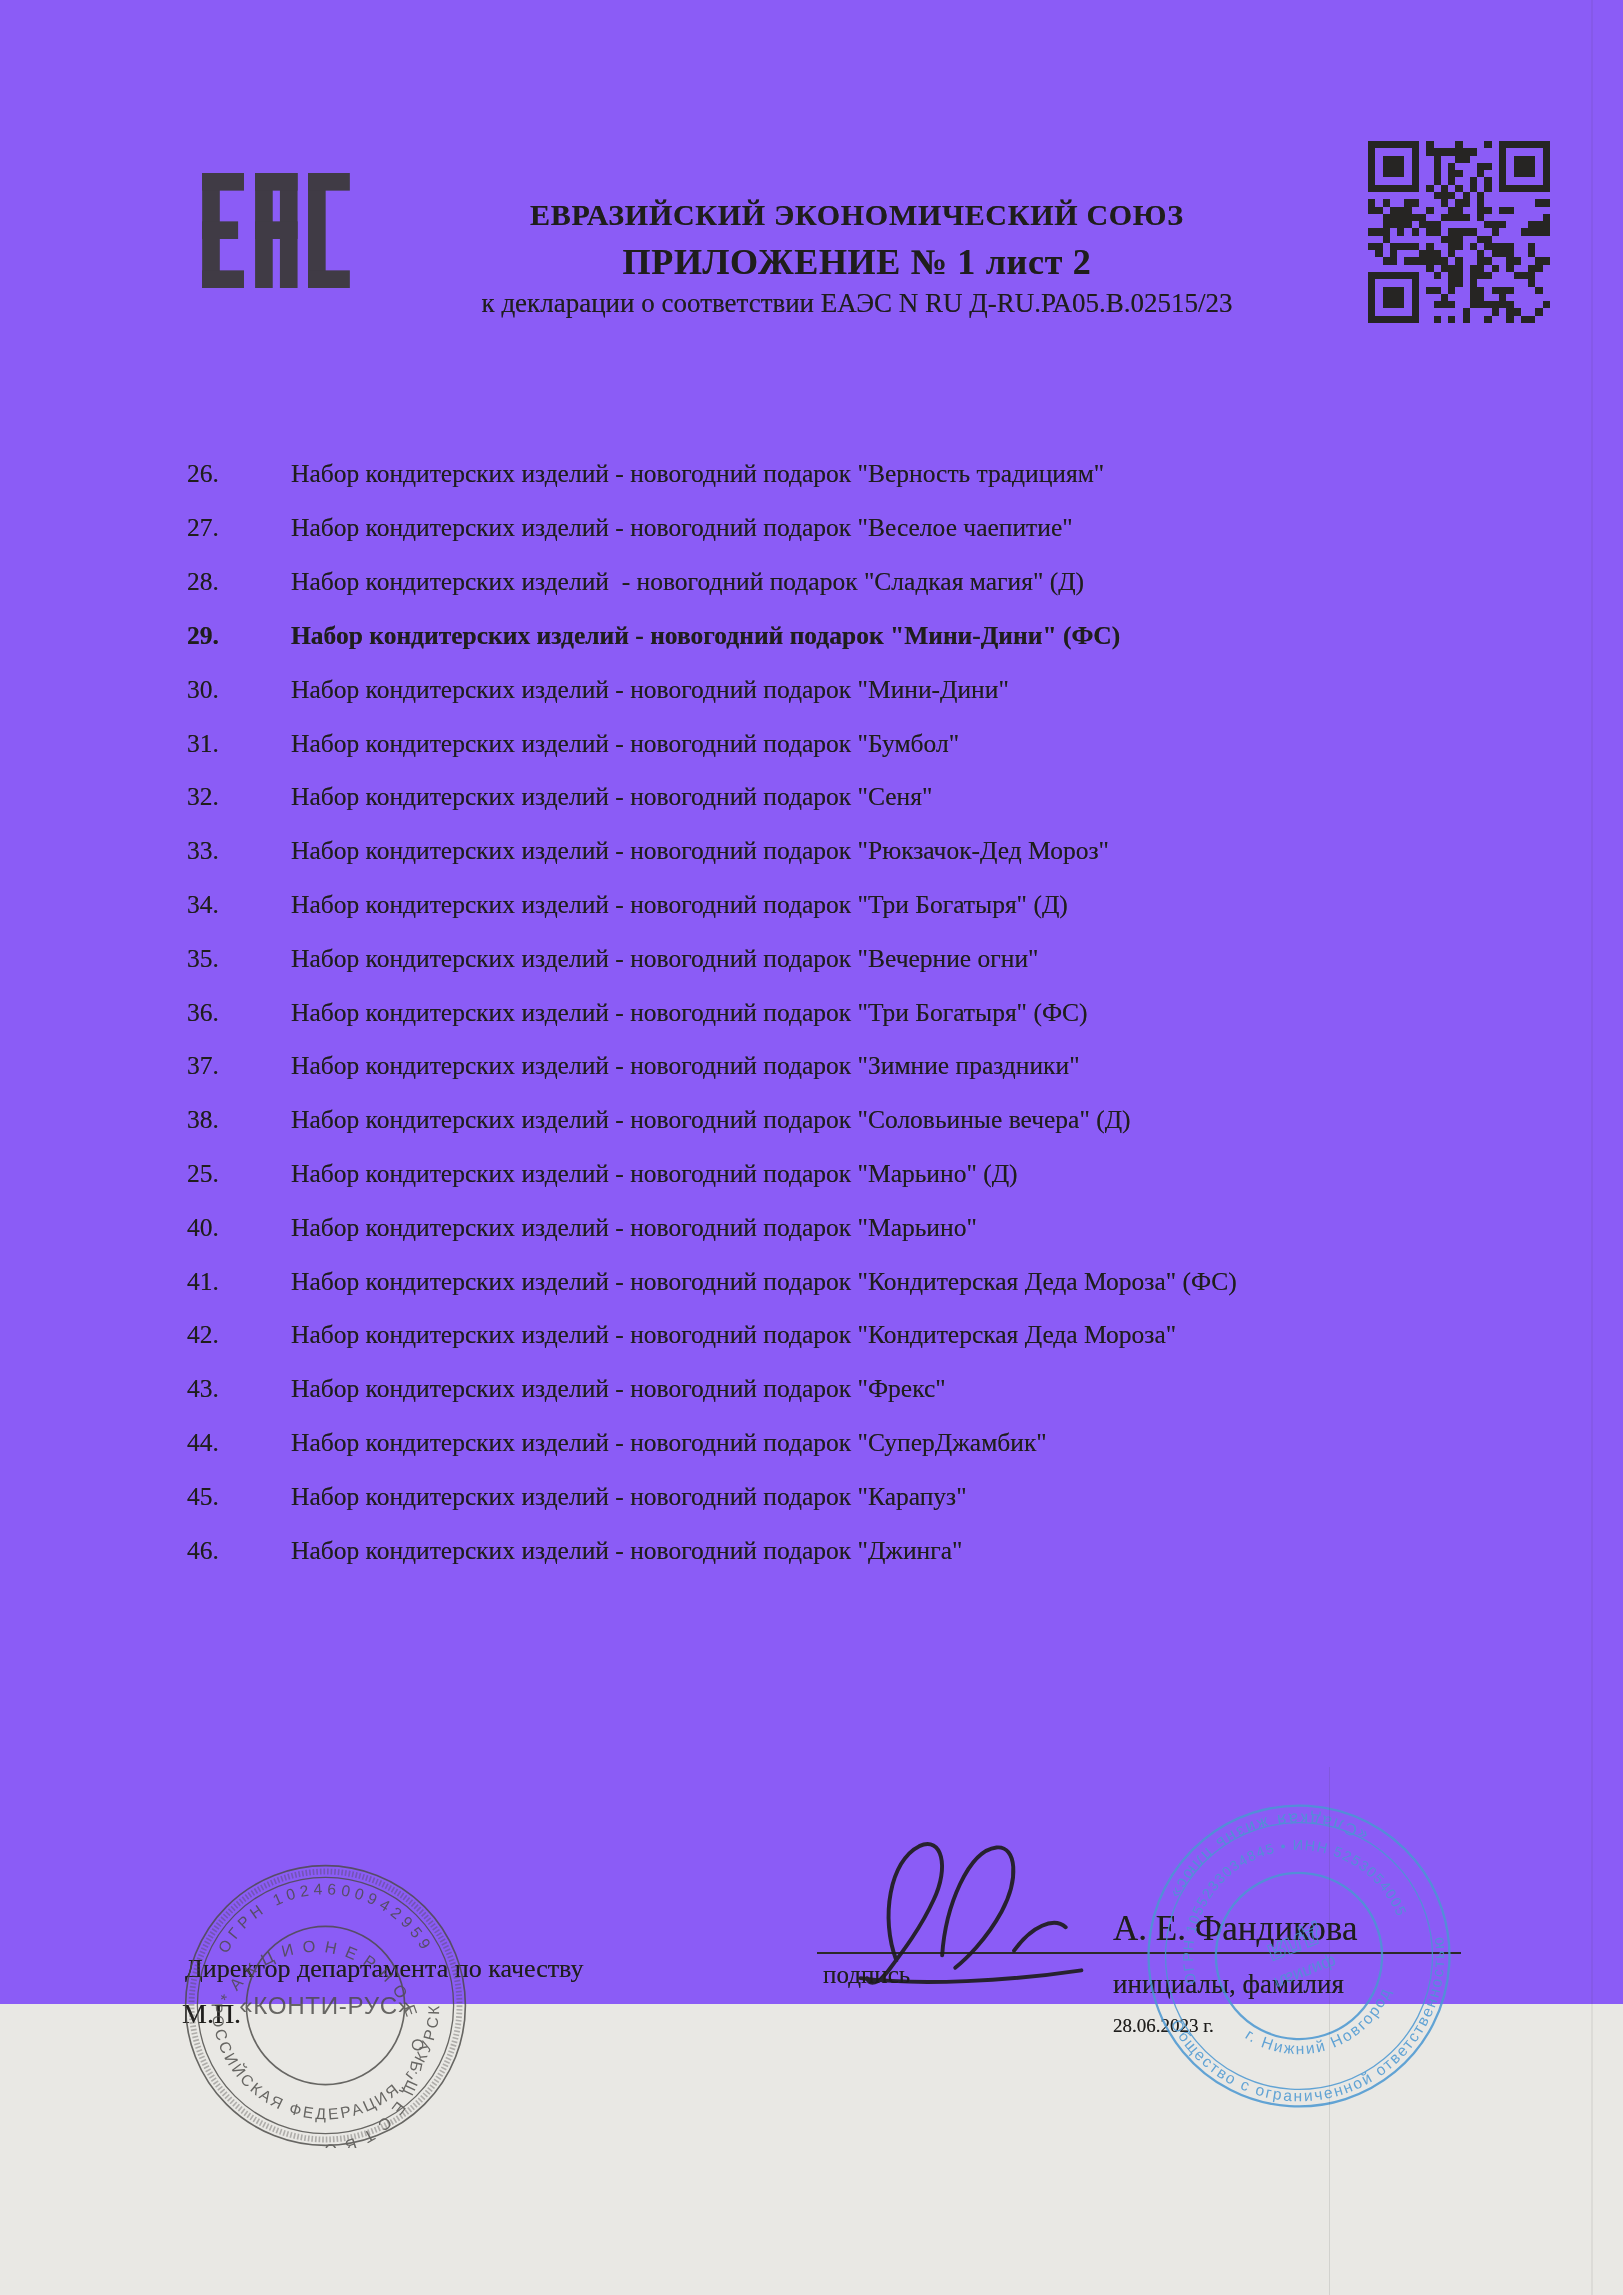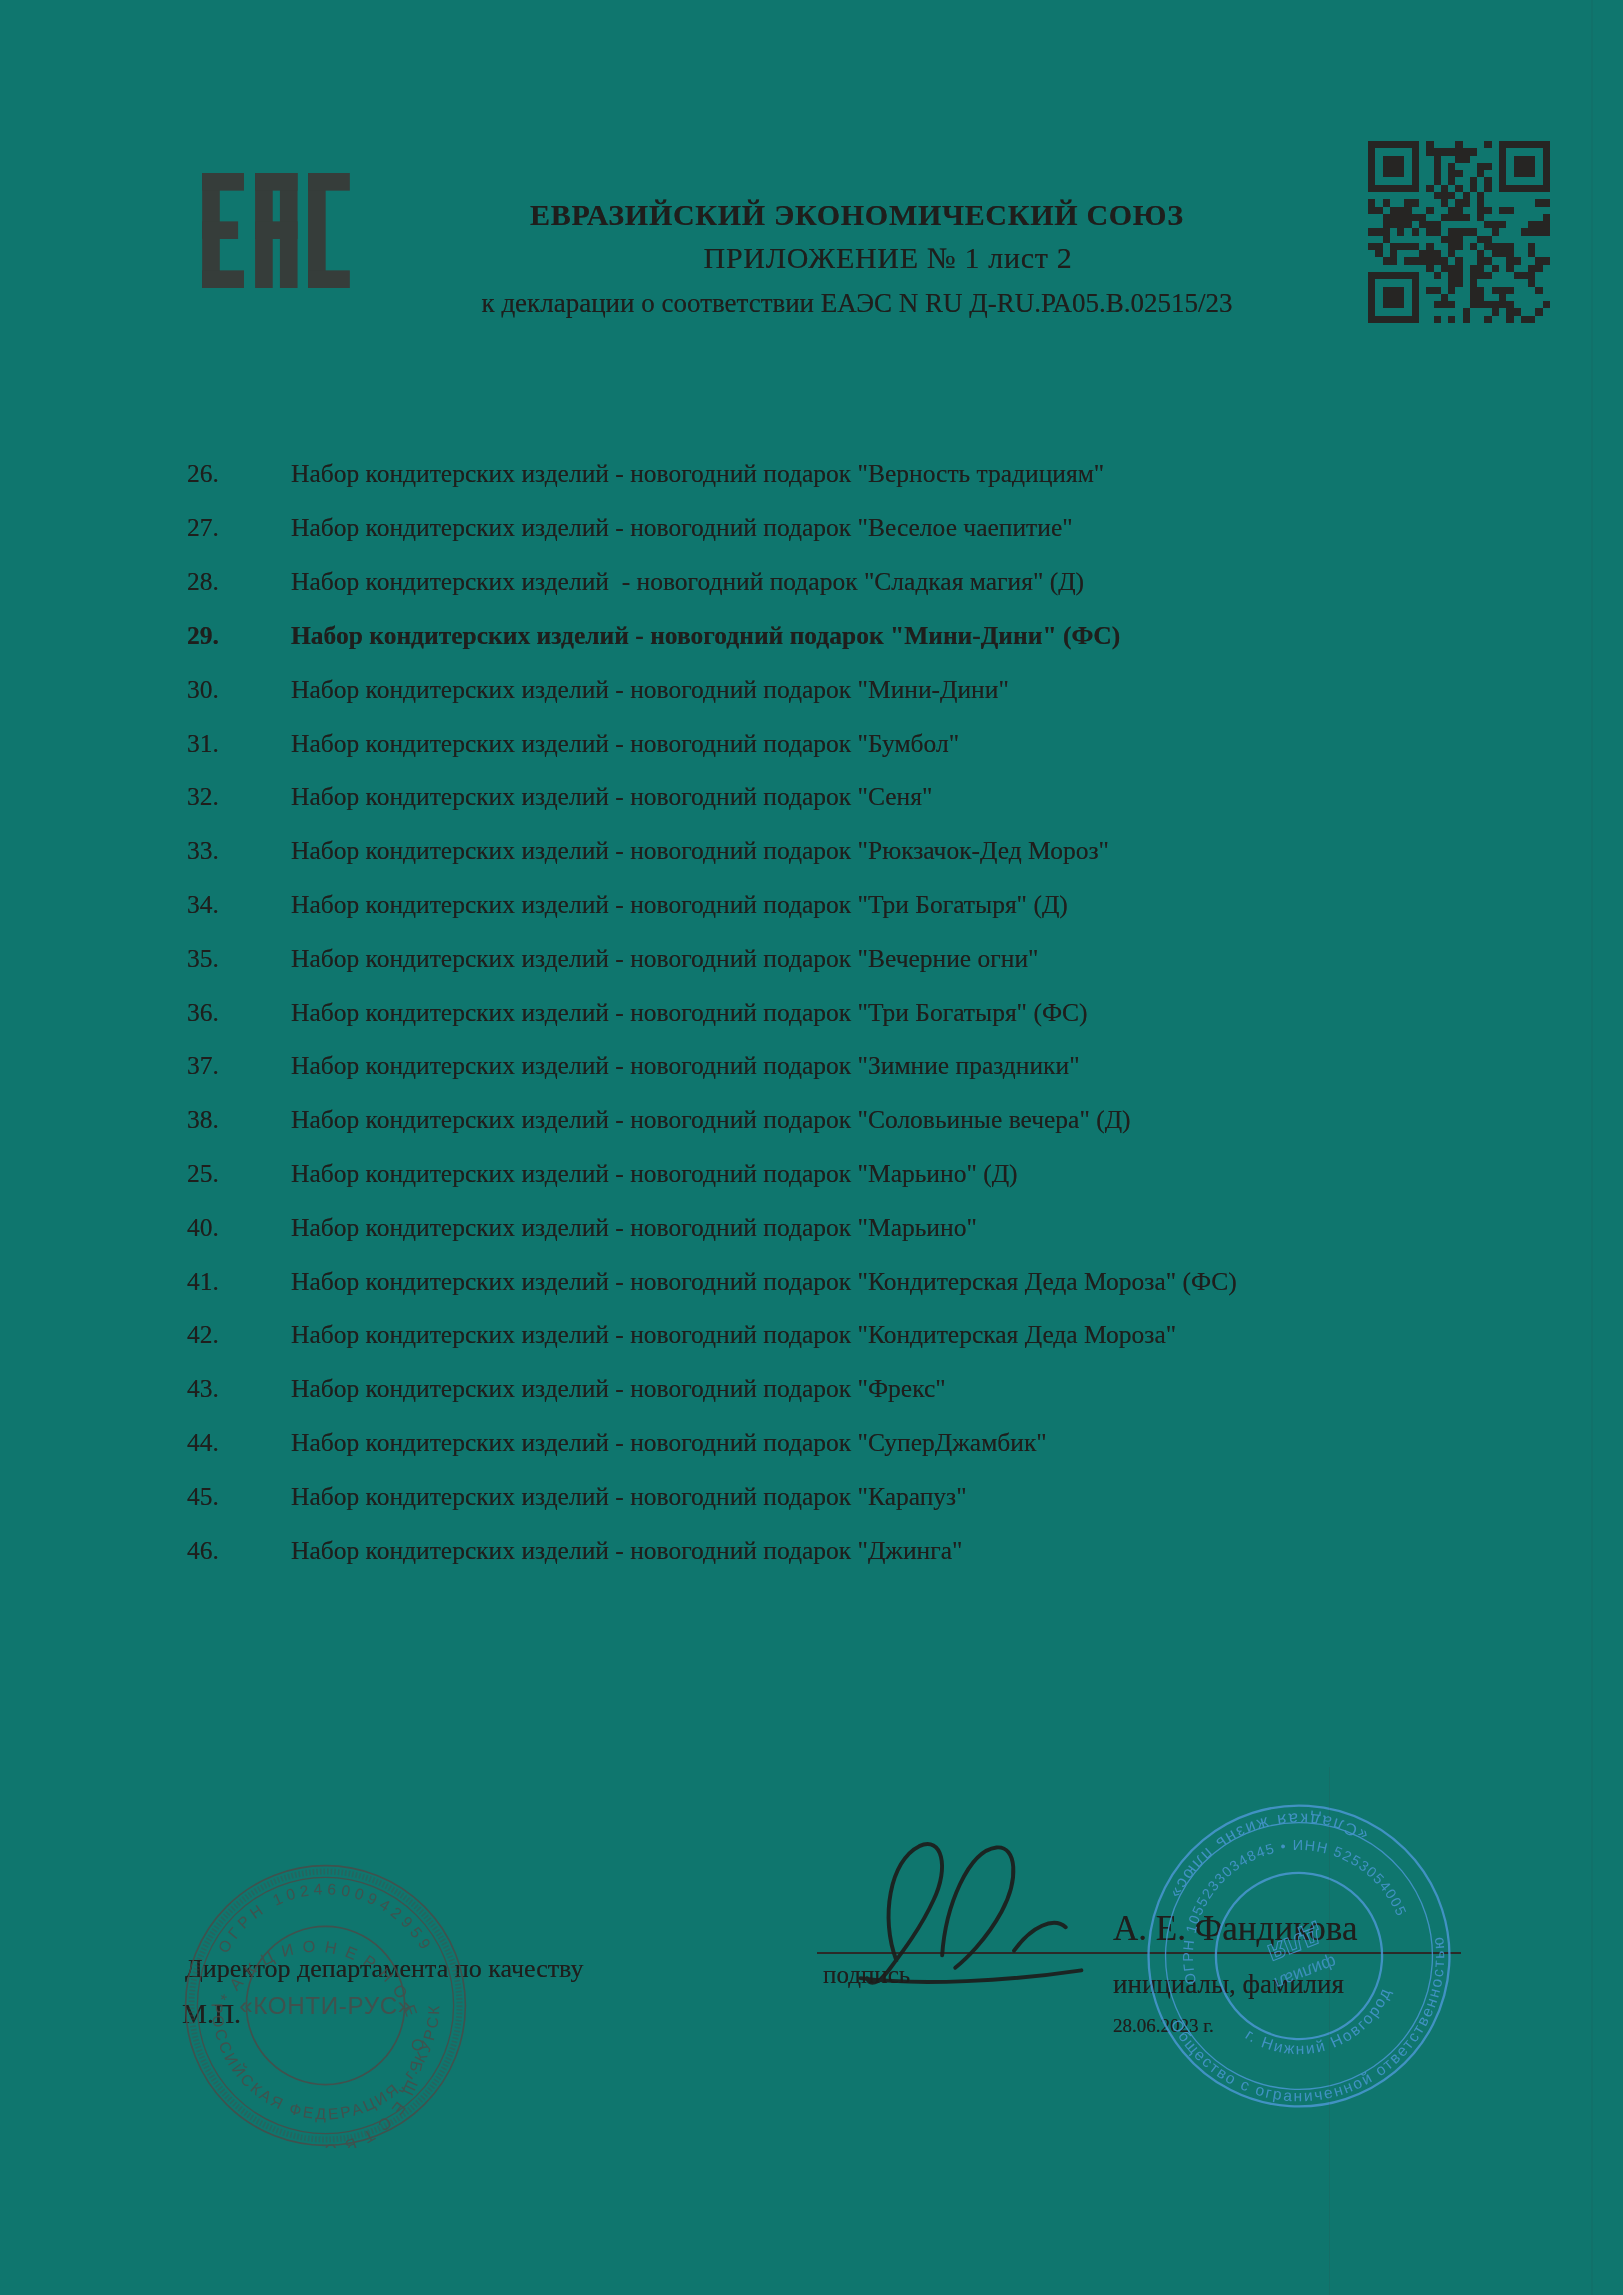--- a/index.html
+++ b/index.html
@@ -3,29 +3,29 @@
 <meta charset="utf-8">
 <style>
   html,body{margin:0;padding:0;}
   body{
     width:1623px;height:2295px;
     background:#e9e8e4;
     font-family:"Liberation Serif",serif;
     overflow:hidden;
   }
   .page{
-    position:absolute;left:0;top:0;width:1623px;height:2295px;
-    background:#0f766e;
+    position:absolute;left:0;top:0;width:1623px;height:2004px;
+    background:#8b5cf6;
     color:#1f1e1c;
   }
   .abs{position:absolute;}
   .doc-text{text-shadow:0 0 0.5px rgba(25,25,25,.55);white-space:pre;}
   .hdr-line{left:327px;width:1060px;text-align:center;}
   .hdr-title{font-size:30px;font-weight:bold;letter-spacing:0.7px;}
-  .hdr-sub{font-size:30px;font-weight:normal;letter-spacing:0.7px;padding-left:31px;}
+  .hdr-sub{font-size:36px;font-weight:bold;letter-spacing:0.7px;}
   .hdr-ref{font-size:27px;}
   .item-row{position:absolute;left:0;width:1623px;height:39px;}
   .item-num{position:absolute;left:187px;top:0;font-size:25.5px;}
   .item-text{position:absolute;left:291px;top:0;font-size:25.5px;}
   .footer-label{font-size:26px;margin-top:48px;}
   .sig-rule{background:#2b2a28;}
   .crease{background:rgba(60,60,60,.13);}
   .scan-seam{background:rgba(60,60,60,.07);}
   svg text{font-family:"Liberation Sans",sans-serif;}
 </style>

